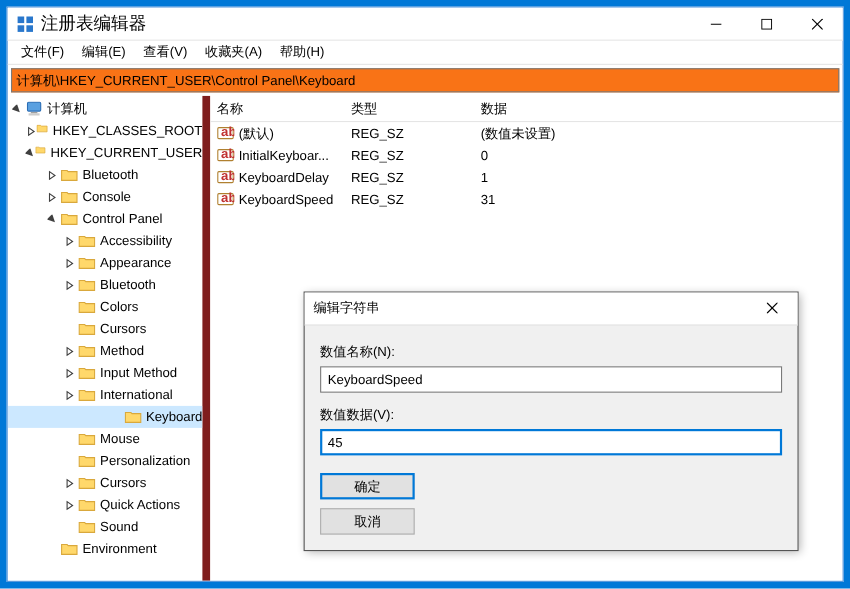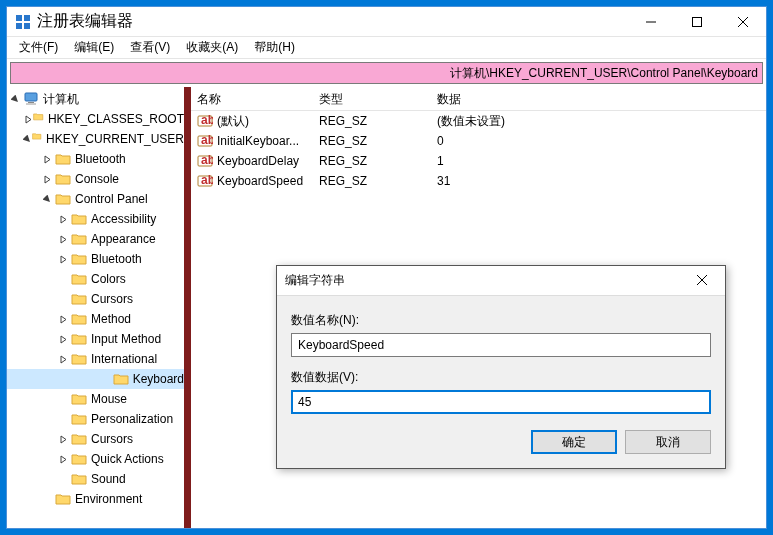--- a/index.html
+++ b/index.html
@@ -5,21 +5,21 @@
 *{box-sizing:border-box;margin:0;padding:0;font-family:"Microsoft YaHei","Segoe UI",Tahoma,sans-serif;font-size:12px;}
 body{background:#0078d7;width:773px;height:535px;overflow:hidden;position:relative;}
 .window{position:absolute;left:6px;top:6px;width:761px;height:523px;background:#fff;border:1px solid #4a90d9;display:flex;flex-direction:column;}
 .titlebar{height:30px;background:#fff;display:flex;align-items:center;border-bottom:1px solid #e5e5e5;}
 .titlebar .icon{width:16px;height:16px;margin:0 6px 0 8px;}
 .titlebar .title{flex:1;color:#000;font-size:16px;}
 .winbtns{display:flex;height:100%;}
 .winbtn{width:46px;display:flex;align-items:center;justify-content:center;color:#000;}
 .menubar{height:22px;display:flex;align-items:center;padding:0 4px;border-bottom:1px solid #e5e5e5;}
 .menuitem{padding:2px 8px;color:#000;}
-.addressbar{height:22px;border:1px solid #7a7a7a;margin:3px;display:flex;align-items:center;padding:0 4px;background:#f9a8d4;color:#000;justify-content:flex-end;}
+.addressbar{height:22px;border:1px solid #7a7a7a;margin:3px;display:flex;align-items:center;padding:0 4px;background:#f97316;color:#000;}
 .content{flex:1;display:flex;overflow:hidden;}
 .tree{width:184px;border-right:7px solid #7f1d1d;overflow:auto;padding:2px 0;}
 .tree-row{display:flex;align-items:center;height:20px;white-space:nowrap;color:#000;}
 .tree-row.selected{background:#cce8ff;justify-content:flex-end;}
 .tw{display:inline-flex;width:16px;height:16px;align-items:center;justify-content:center;color:#404040;}
 .folder{width:16px;height:14px;margin-right:4px;display:inline-block;}
 .folder svg{display:block;}
 .pc-icon{width:16px;height:14px;margin-right:4px;display:inline-flex;align-items:center;justify-content:center;}
 .listview{flex:1;overflow:auto;}
 .lv-head{display:flex;height:24px;border-bottom:1px solid #e5e5e5;}
@@ -31,21 +31,21 @@
 .col-type{width:118px;}
 .col-data{flex:1;}
 .dialog{position:absolute;left:276px;top:265px;width:450px;background:#f0f0f0;border:1px solid #555;box-shadow:2px 2px 8px rgba(0,0,0,0.3);}
 .dlg-title{height:30px;background:#fff;display:flex;align-items:center;padding:0 8px;border-bottom:1px solid #ddd;}
 .dlg-title .t{flex:1;color:#000;}
 .dlg-close{width:30px;text-align:center;font-size:13px;}
 .dlg-body{padding:12px 14px 14px;}
 .dlg-label{color:#000;margin-bottom:4px;margin-top:4px;}
 .dlg-field{width:100%;height:24px;border:1px solid #7a7a7a;background:#fff;padding:0 6px;color:#000;font-size:12px;display:flex;align-items:center;}
 .dlg-field.focus{border:2px solid #0078d7;padding:0 5px;}
-.dlg-btns{display:flex;justify-content:flex-end;gap:8px;margin-top:16px;}
+.dlg-btns{display:flex;justify-content:flex-end;gap:8px;margin-top:16px;flex-direction:column;}
 .dlg-btn{width:86px;height:24px;background:#e1e1e1;border:1px solid #adadad;display:flex;align-items:center;justify-content:center;color:#000;}
 .dlg-btn.primary{border:2px solid #0078d7;}
 </style>
 </head>
 <body>
 
 <div class="window">
   <div class="titlebar">
     <span class="icon">
       <svg viewBox="0 0 16 16">

